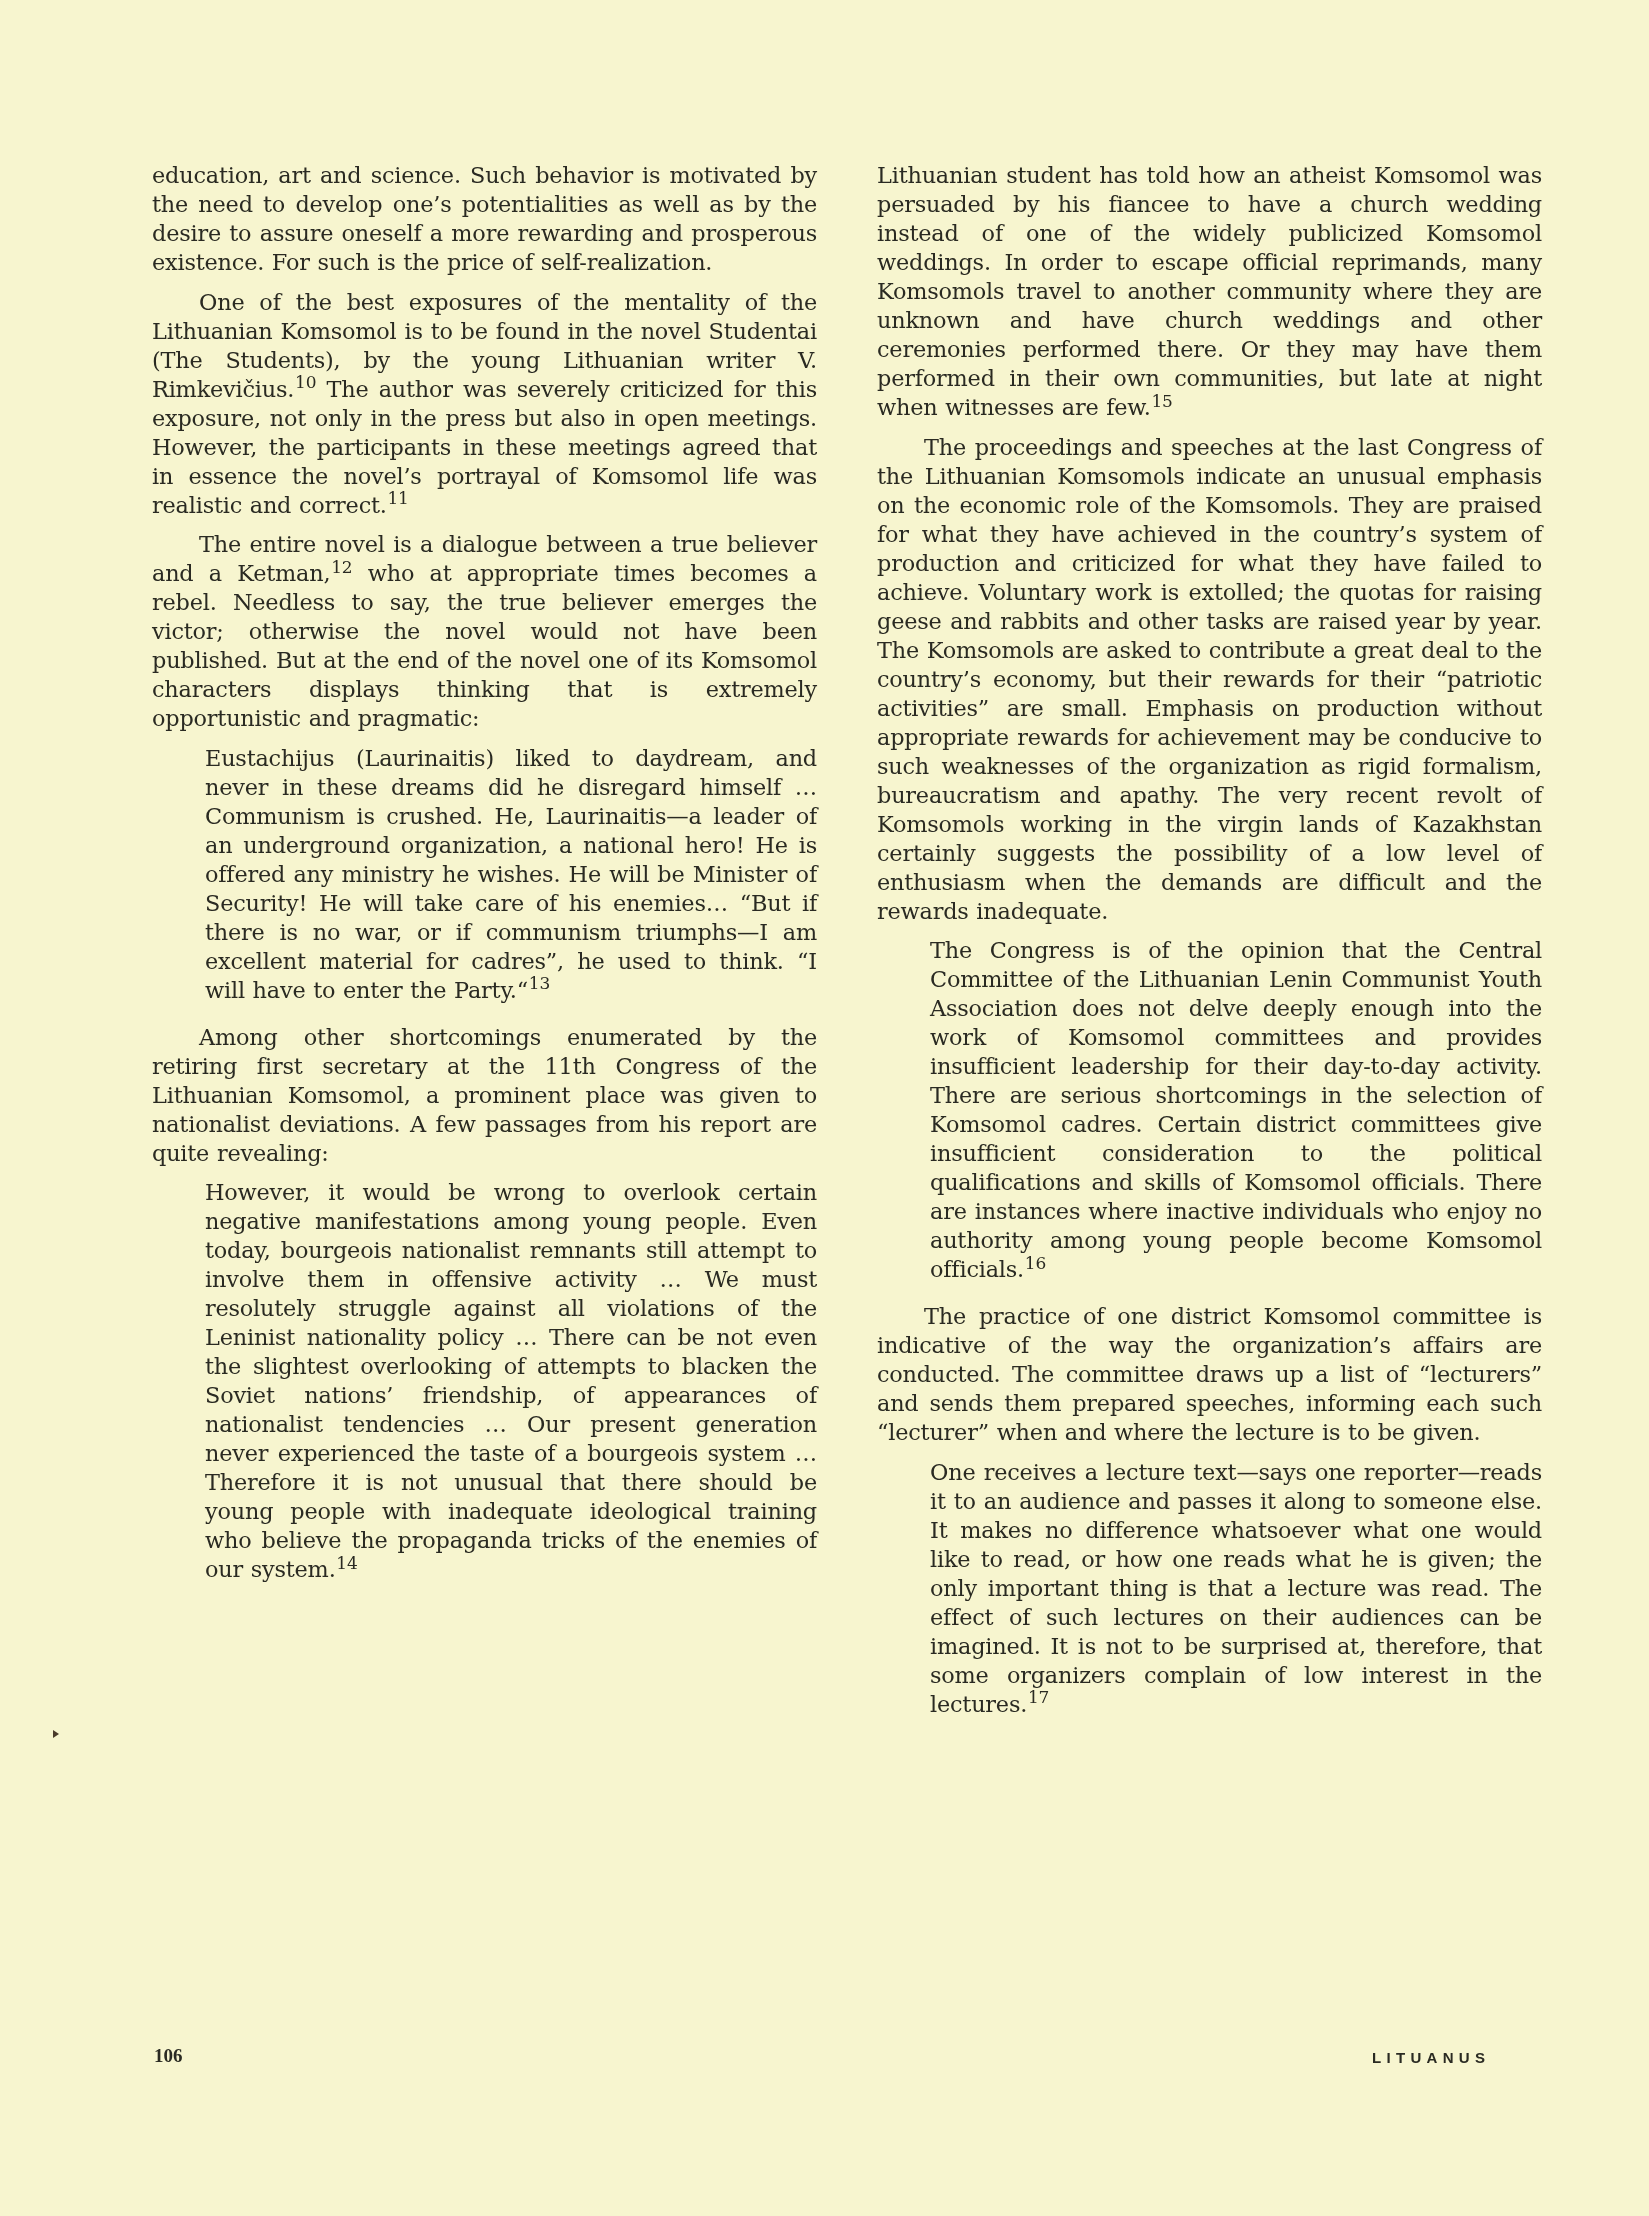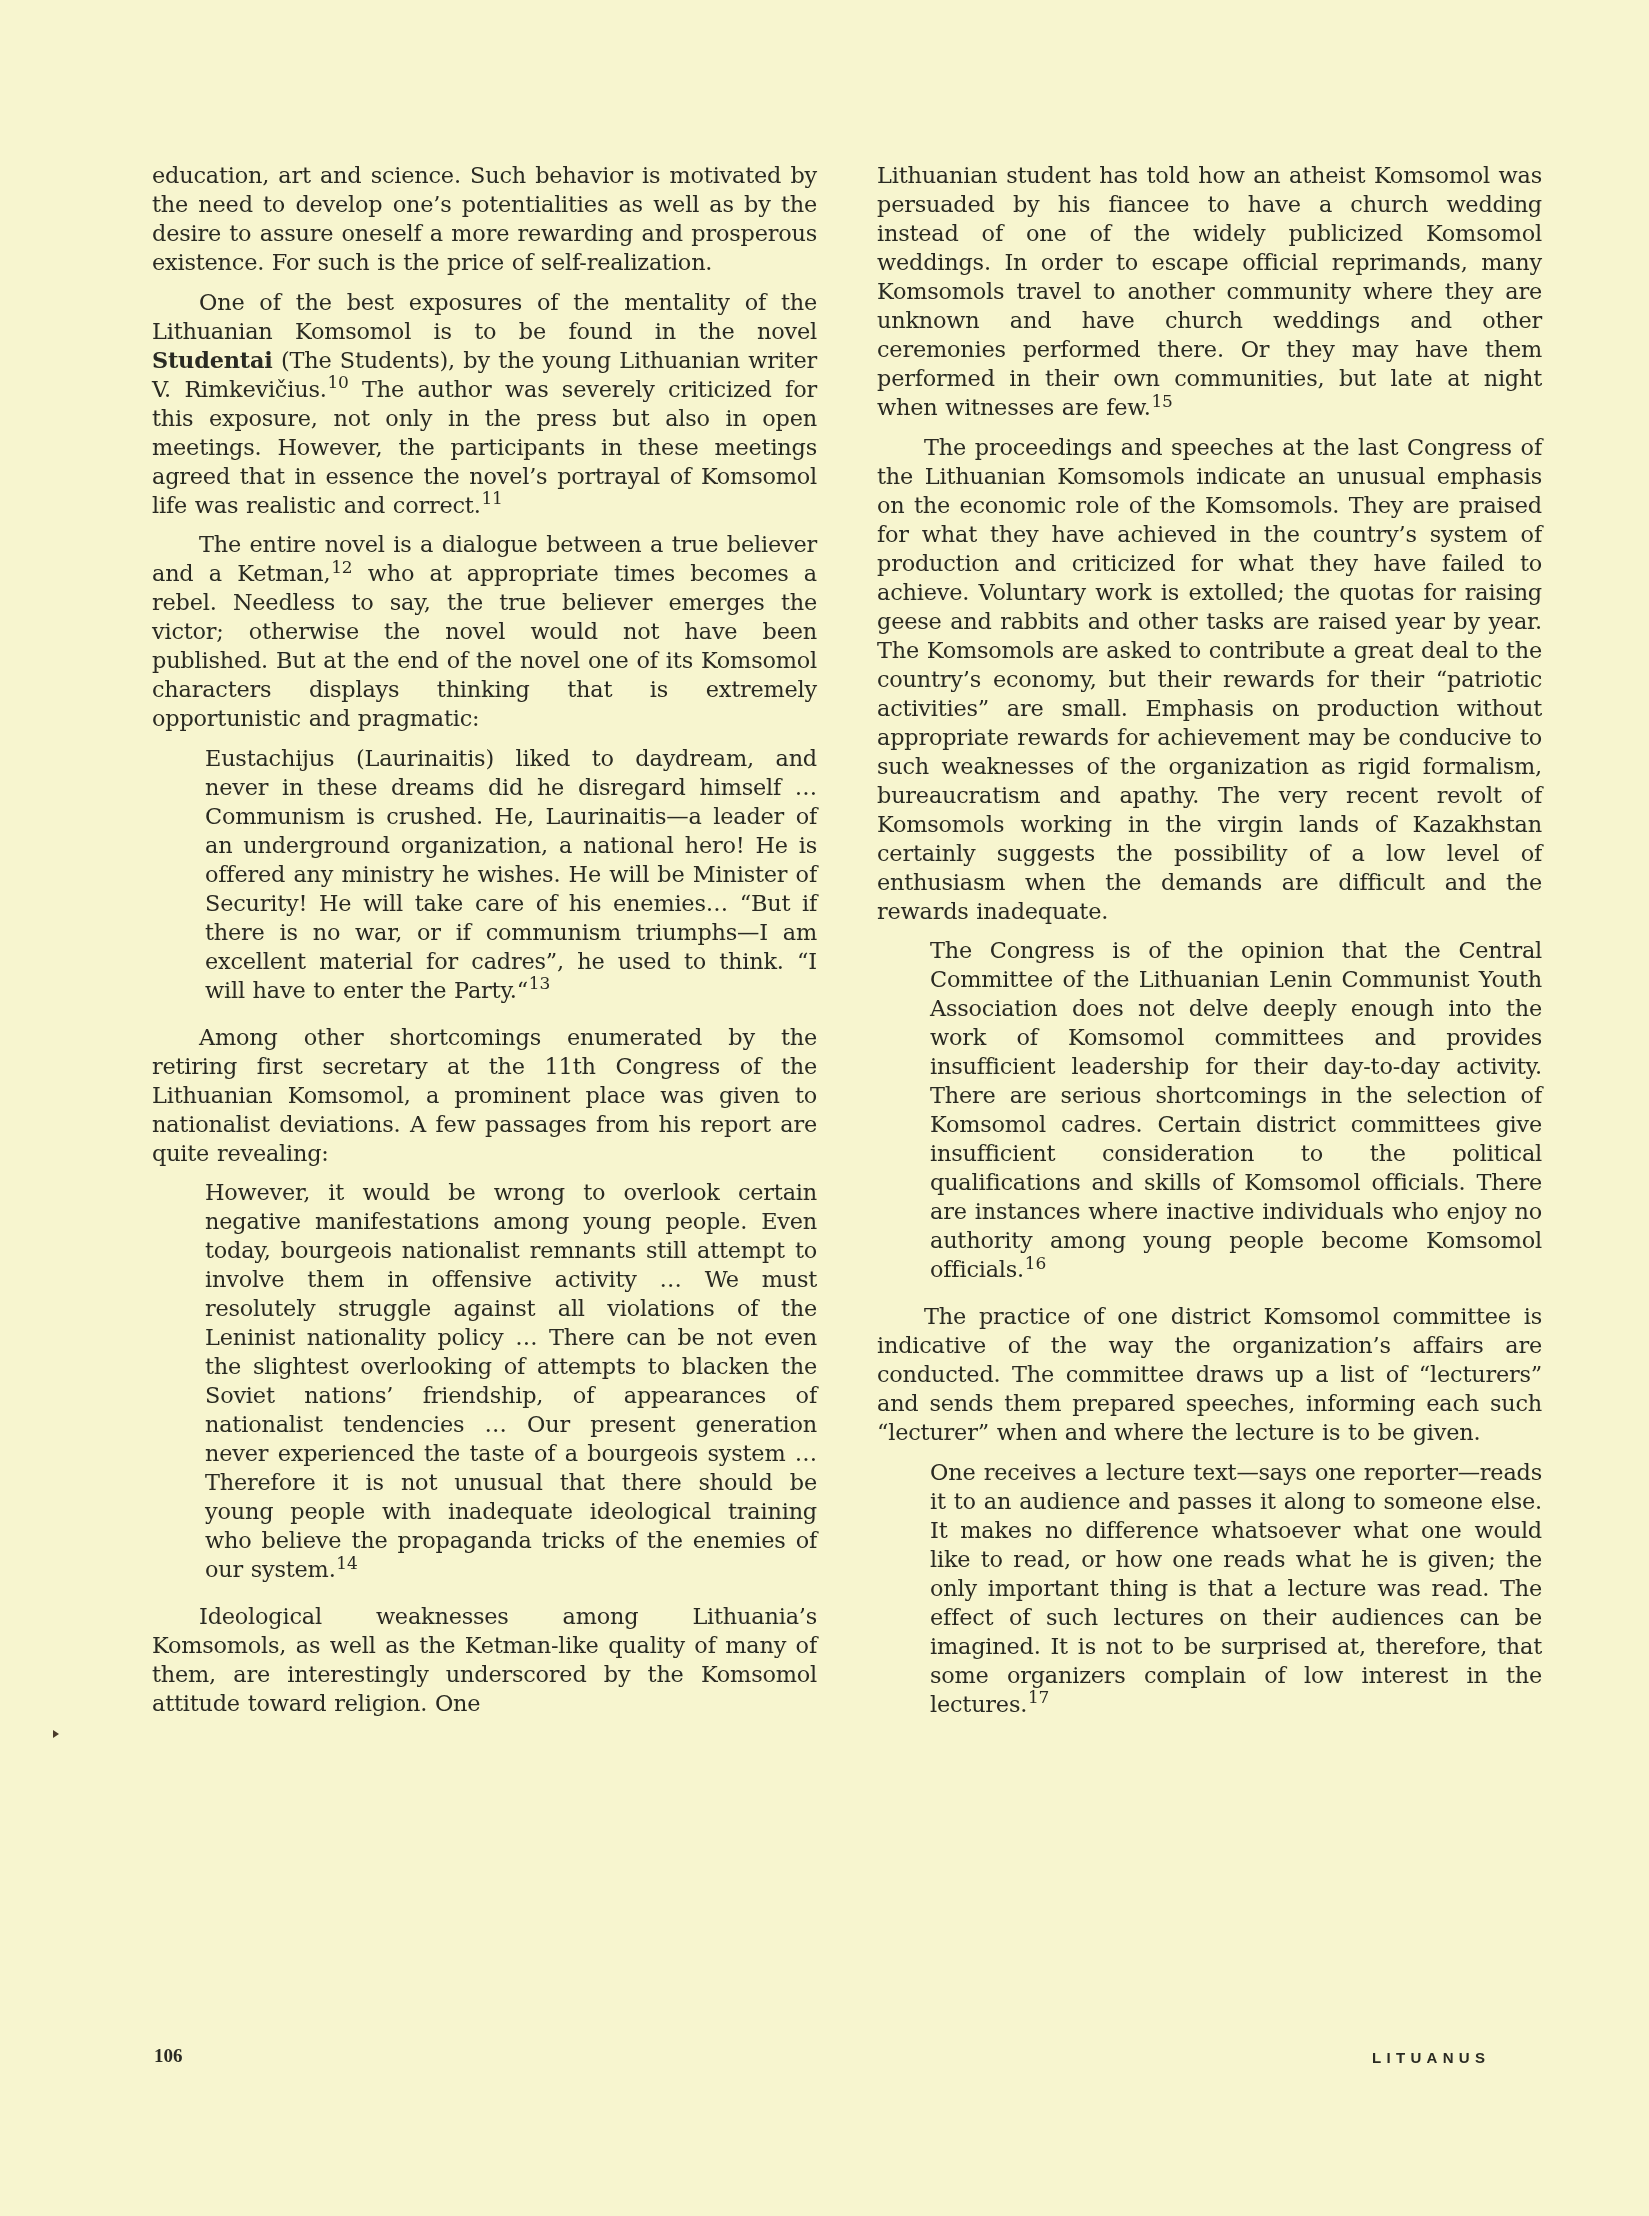--- a/index.html
+++ b/index.html
@@ -33,21 +33,21 @@
     text-indent: 0;
     margin-top: 6px;
     margin-bottom: 18px;
   }
   sup {
     font-size: 17px;
     line-height: 0;
     vertical-align: 8.4px;
     margin-left: 0.8px;
   }
-  b { font-weight: bold; }
+  b { font-weight: normal; }
   .folio {
     position: absolute;
     top: 2045px;
     font-family: "Liberation Serif", serif;
     font-size: 19px;
     font-weight: bold;
     color: #2a2a22;
   }
   #page-number { left: 154px; }
   #journal-name {
@@ -69,21 +69,20 @@
 </head>
 <body>
 
 <div class="column" id="col-left">
     <p class="cont"><span>education, art and science. Such behavior is motivated by the need to develop one’s potentialities as well as by the desire to assure oneself a more rewarding and prosperous existence. For such is the price of self-realization.</span></p>
     <p><span>One of the best exposures of the mentality of the Lithuanian Komsomol is to be found in the novel </span><b>Studentai</b><span> (The Students), by the young Lithuanian writer V. Rimkevičius.</span><sup>10</sup><span> The author was severely criticized for this exposure, not only in the press but also in open meetings. However, the participants in these meetings agreed that in essence the novel’s portrayal of Komsomol life was realistic and correct.</span><sup>11</sup></p>
     <p><span>The entire novel is a dialogue between a true believer and a Ketman,</span><sup>12</sup><span> who at appropriate times becomes a rebel. Needless to say, the true believer emerges the victor; otherwise the novel would not have been published. But at the end of the novel one of its Komsomol characters displays thinking that is extremely opportunistic and pragmatic:</span></p>
     <p class="quote"><span>Eustachijus (Laurinaitis) liked to daydream, and never in these dreams did he disregard himself … Communism is crushed. He, Laurinaitis—a leader of an underground organization, a national hero! He is offered any ministry he wishes. He will be Minister of Security! He will take care of his enemies… “But if there is no war, or if communism triumphs—I am excellent material for cadres”, he used to think. “I will have to enter the Party.“</span><sup>13</sup></p>
     <p><span>Among other shortcomings enumerated by the retiring first secretary at the 11th Congress of the Lithuanian Komsomol, a prominent place was given to nationalist deviations. A few passages from his report are quite revealing:</span></p>
     <p class="quote"><span>However, it would be wrong to overlook certain negative manifestations among young people. Even today, bourgeois nationalist remnants still attempt to involve them in offensive activity … We must resolutely struggle against all violations of the Leninist nationality policy … There can be not even the slightest overlooking of attempts to blacken the Soviet nations’ friendship, of appearances of nationalist tendencies … Our present generation never experienced the taste of a bourgeois system … Therefore it is not unusual that there should be young people with inadequate ideological training who believe the propaganda tricks of the enemies of our system.</span><sup>14</sup></p>
-    <p><span>Ideological weaknesses among Lithuania’s Komsomols, as well as the Ketman-like quality of many of them, are interestingly underscored by the Komsomol attitude toward religion. One</span></p>
   </div>
 <div class="column" id="col-right">
     <p class="cont"><span>Lithuanian student has told how an atheist Komsomol was persuaded by his fiancee to have a church wedding instead of one of the widely publicized Komsomol weddings. In order to escape official reprimands, many Komsomols travel to another community where they are unknown and have church weddings and other ceremonies performed there. Or they may have them performed in their own communities, but late at night when witnesses are few.</span><sup>15</sup></p>
     <p><span>The proceedings and speeches at the last Congress of the Lithuanian Komsomols indicate an unusual emphasis on the economic role of the Komsomols. They are praised for what they have achieved in the country’s system of production and criticized for what they have failed to achieve. Voluntary work is extolled; the quotas for raising geese and rabbits and other tasks are raised year by year. The Komsomols are asked to contribute a great deal to the country’s economy, but their rewards for their “patriotic activities” are small. Emphasis on production without appropriate rewards for achievement may be conducive to such weaknesses of the organization as rigid formalism, bureaucratism and apathy. The very recent revolt of Komsomols working in the virgin lands of Kazakhstan certainly suggests the possibility of a low level of enthusiasm when the demands are difficult and the rewards inadequate.</span></p>
     <p class="quote"><span>The Congress is of the opinion that the Central Committee of the Lithuanian Lenin Communist Youth Association does not delve deeply enough into the work of Komsomol committees and provides insufficient leadership for their day-to-day activity. There are serious shortcomings in the selection of Komsomol cadres. Certain district committees give insufficient consideration to the political qualifications and skills of Komsomol officials. There are instances where inactive individuals who enjoy no authority among young people become Komsomol officials.</span><sup>16</sup></p>
     <p><span>The practice of one district Komsomol committee is indicative of the way the organization’s affairs are conducted. The committee draws up a list of “lecturers” and sends them prepared speeches, informing each such “lecturer” when and where the lecture is to be given.</span></p>
     <p class="quote"><span>One receives a lecture text—says one reporter—reads it to an audience and passes it along to someone else. It makes no difference whatsoever what one would like to read, or how one reads what he is given; the only important thing is that a lecture was read. The effect of such lectures on their audiences can be imagined. It is not to be surprised at, therefore, that some organizers complain of low interest in the lectures.</span><sup>17</sup></p>
   </div>
 
 <span class="margin-mark"></span>

